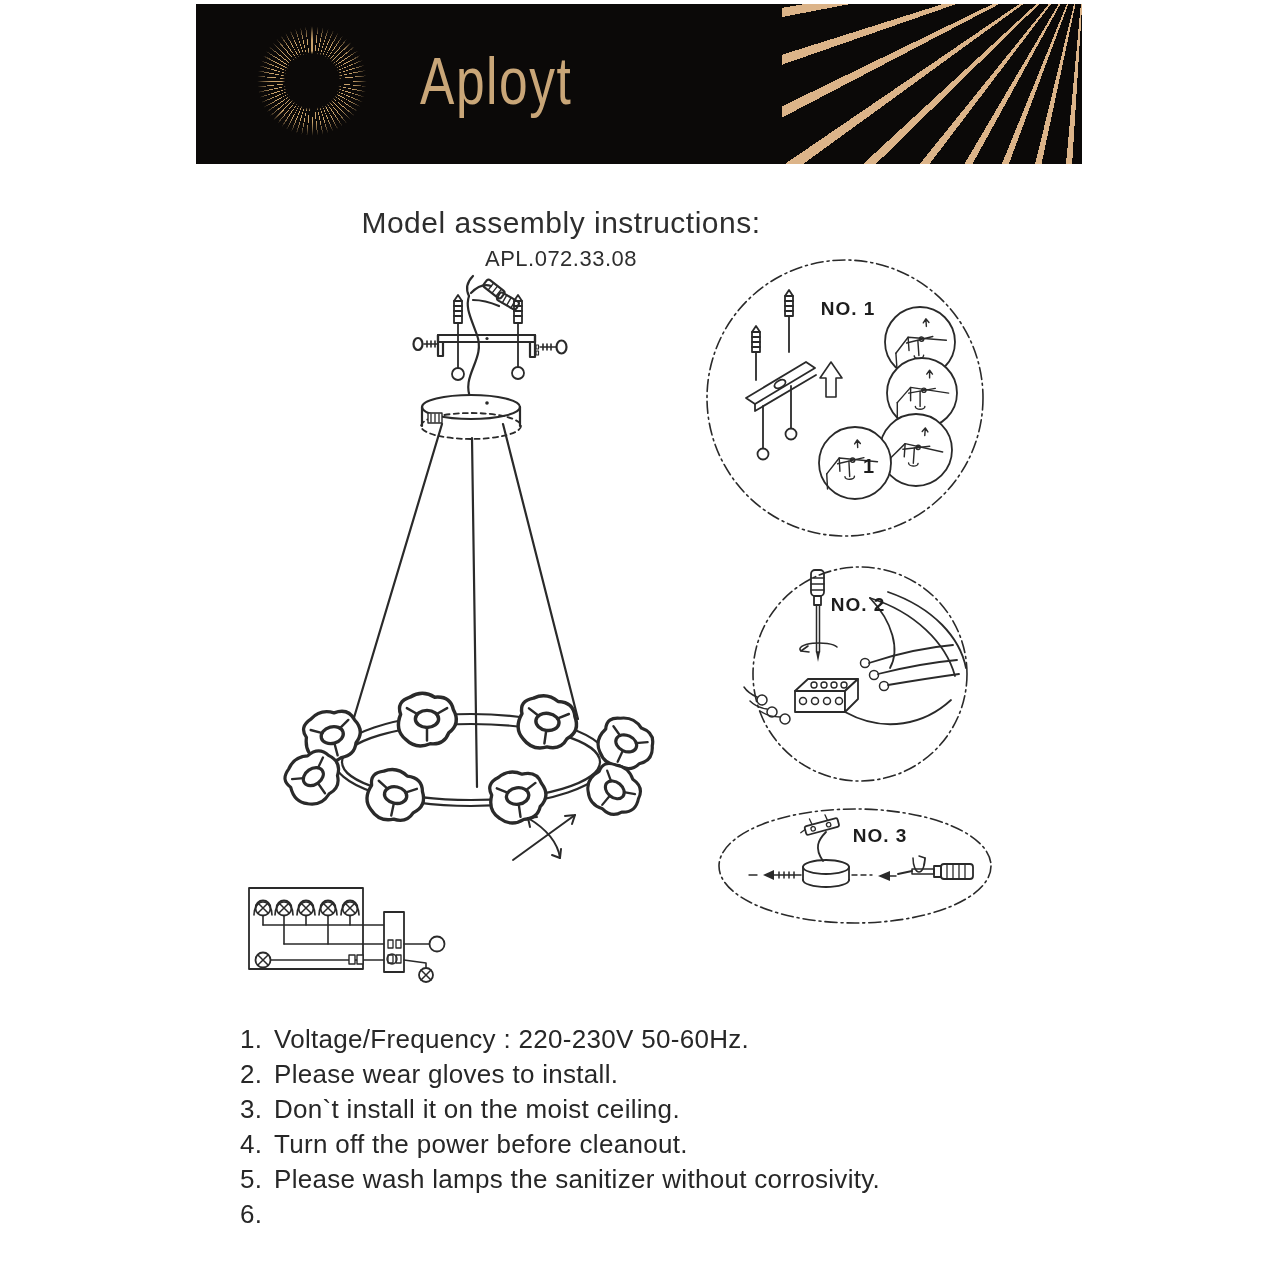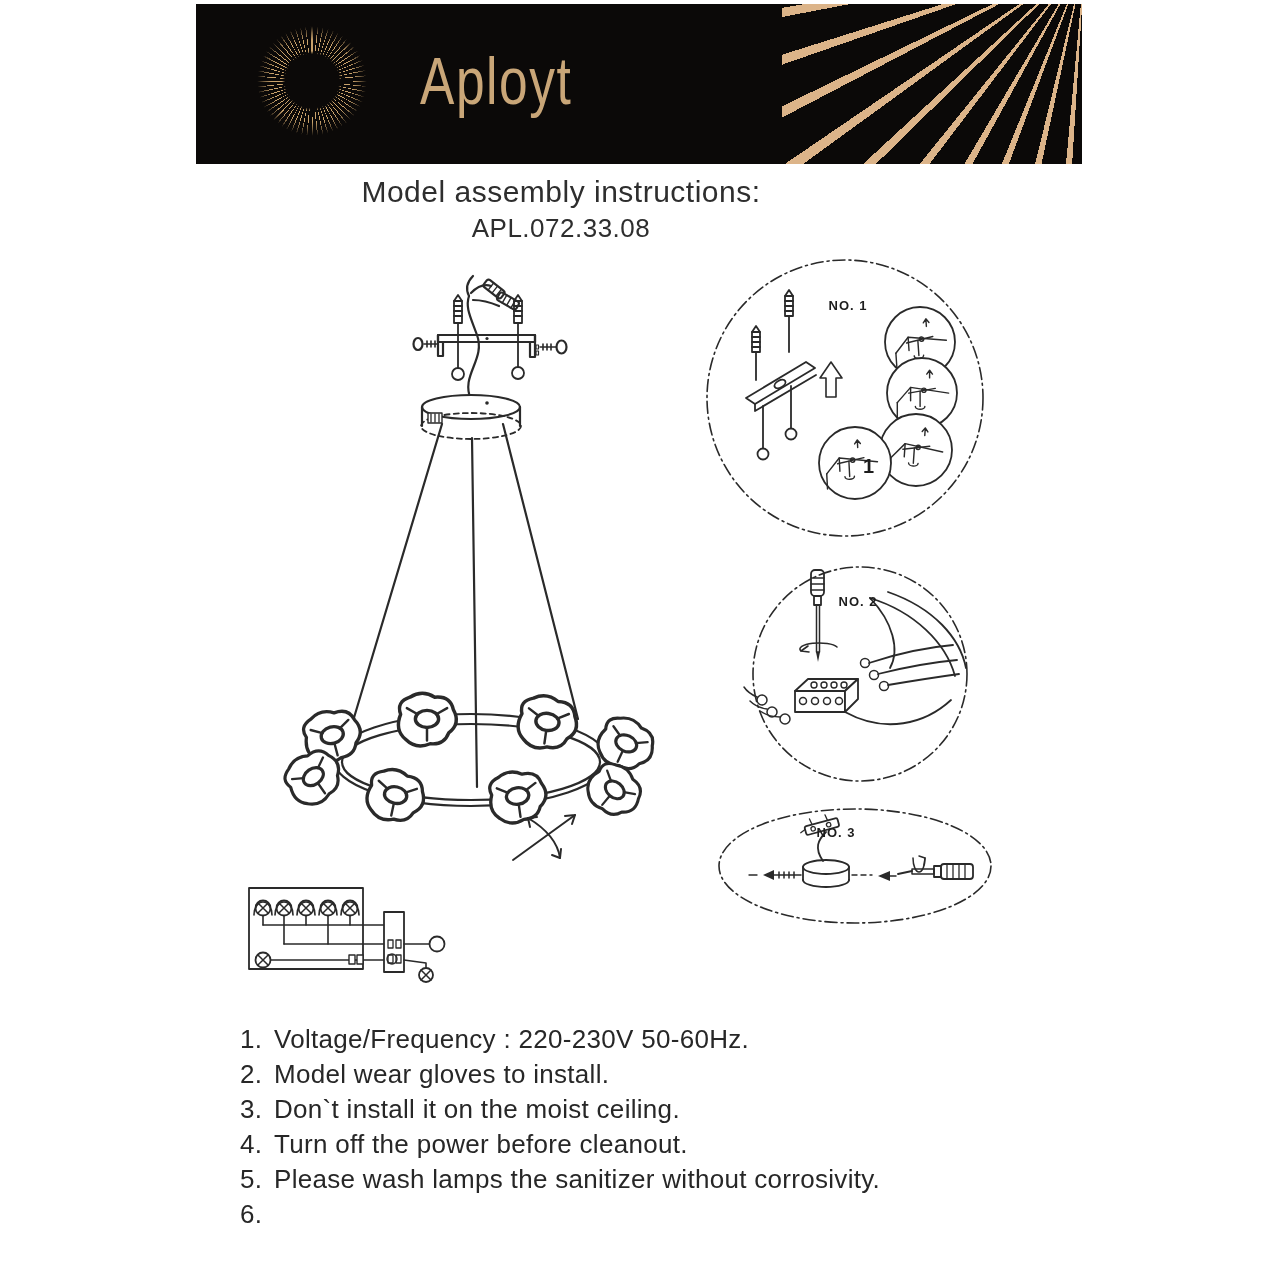--- a/index.html
+++ b/index.html
@@ -27,27 +27,27 @@
     font-size:66px;line-height:70px;font-weight:300;color:#c9a678;
     letter-spacing:2px;transform:scaleX(.78);transform-origin:left center;
     white-space:nowrap;
   }
   .rays{
     position:absolute;right:0;top:0;width:300px;height:160px;
     background:repeating-conic-gradient(from 150deg at 101% -28%, #dcb489 0deg 1.7deg, rgba(0,0,0,0) 1.7deg 8.4deg);
   }
   
   .title-block{position:absolute;left:201px;top:174px;width:720px;text-align:center;color:#2e2e2e;}
-  .title-line1{font-size:30px;line-height:36px;letter-spacing:.5px;}
-  .title-line2{font-size:26px;line-height:36px;letter-spacing:.5px;}
+  .title-line1{font-size:30px;line-height:36px;letter-spacing:.5px;margin-top:31px;}
+  .title-line2{font-size:22px;line-height:36px;letter-spacing:.5px;}
   
   .art{position:absolute;left:0;top:0;width:1280px;height:1280px;}
   .diagram-label{
     position:absolute;transform:translateX(-50%);
-    font-size:13px;font-weight:700;color:#1d1d1d;letter-spacing:1px;white-space:nowrap;
+    font-size:19px;font-weight:700;color:#1d1d1d;letter-spacing:1px;white-space:nowrap;
   }
   .sub-label{font-size:20px;}
   
   .instructions{position:absolute;left:240px;top:1024px;width:830px;color:#272727;}
   .instr-row{display:flex;align-items:baseline;height:35px;font-size:26px;letter-spacing:.3px;}
   .instr-num{width:34px;flex:none;}
   .instr-text{white-space:nowrap;}
 </style>
 </head>
 <body>
@@ -300,31 +300,31 @@
       <path d="M404,944 H429" stroke-width="1.6"></path>
       <circle cx="437" cy="944" r="7.5"></circle>
       <path d="M404,960 L426,963 L426,968" stroke-width="1.6"></path>
       <circle cx="426" cy="975" r="7"></circle>
       <path d="M421,970 L431,980 M431,970 L421,980" stroke-width="1.5"></path>
     </g>
   </svg>
 
   <div class="diagram-label" style="left:848px;top:298px;">NO. 1</div>
   <div class="diagram-label" style="left:858px;top:594px;text-align:right;">NO. 2</div>
-  <div class="diagram-label" style="left:836px;top:825px;">NO. 3</div>
+  <div class="diagram-label" style="left:880px;top:825px;">NO. 3</div>
   <div class="diagram-label sub-label" style="left:869px;top:455px;">1</div>
 
   <div class="instructions">
     <div class="instr-row">
       <span class="instr-num">1.</span>
       <span class="instr-text">Voltage/Frequency : 220-230V 50-60Hz.</span>
     </div>
     <div class="instr-row">
       <span class="instr-num">2.</span>
-      <span class="instr-text">Model wear gloves to install.</span>
+      <span class="instr-text">Please wear gloves to install.</span>
     </div>
     <div class="instr-row">
       <span class="instr-num">3.</span>
       <span class="instr-text">Don`t install it on the moist ceiling.</span>
     </div>
     <div class="instr-row">
       <span class="instr-num">4.</span>
       <span class="instr-text">Turn off the power before cleanout.</span>
     </div>
     <div class="instr-row">

